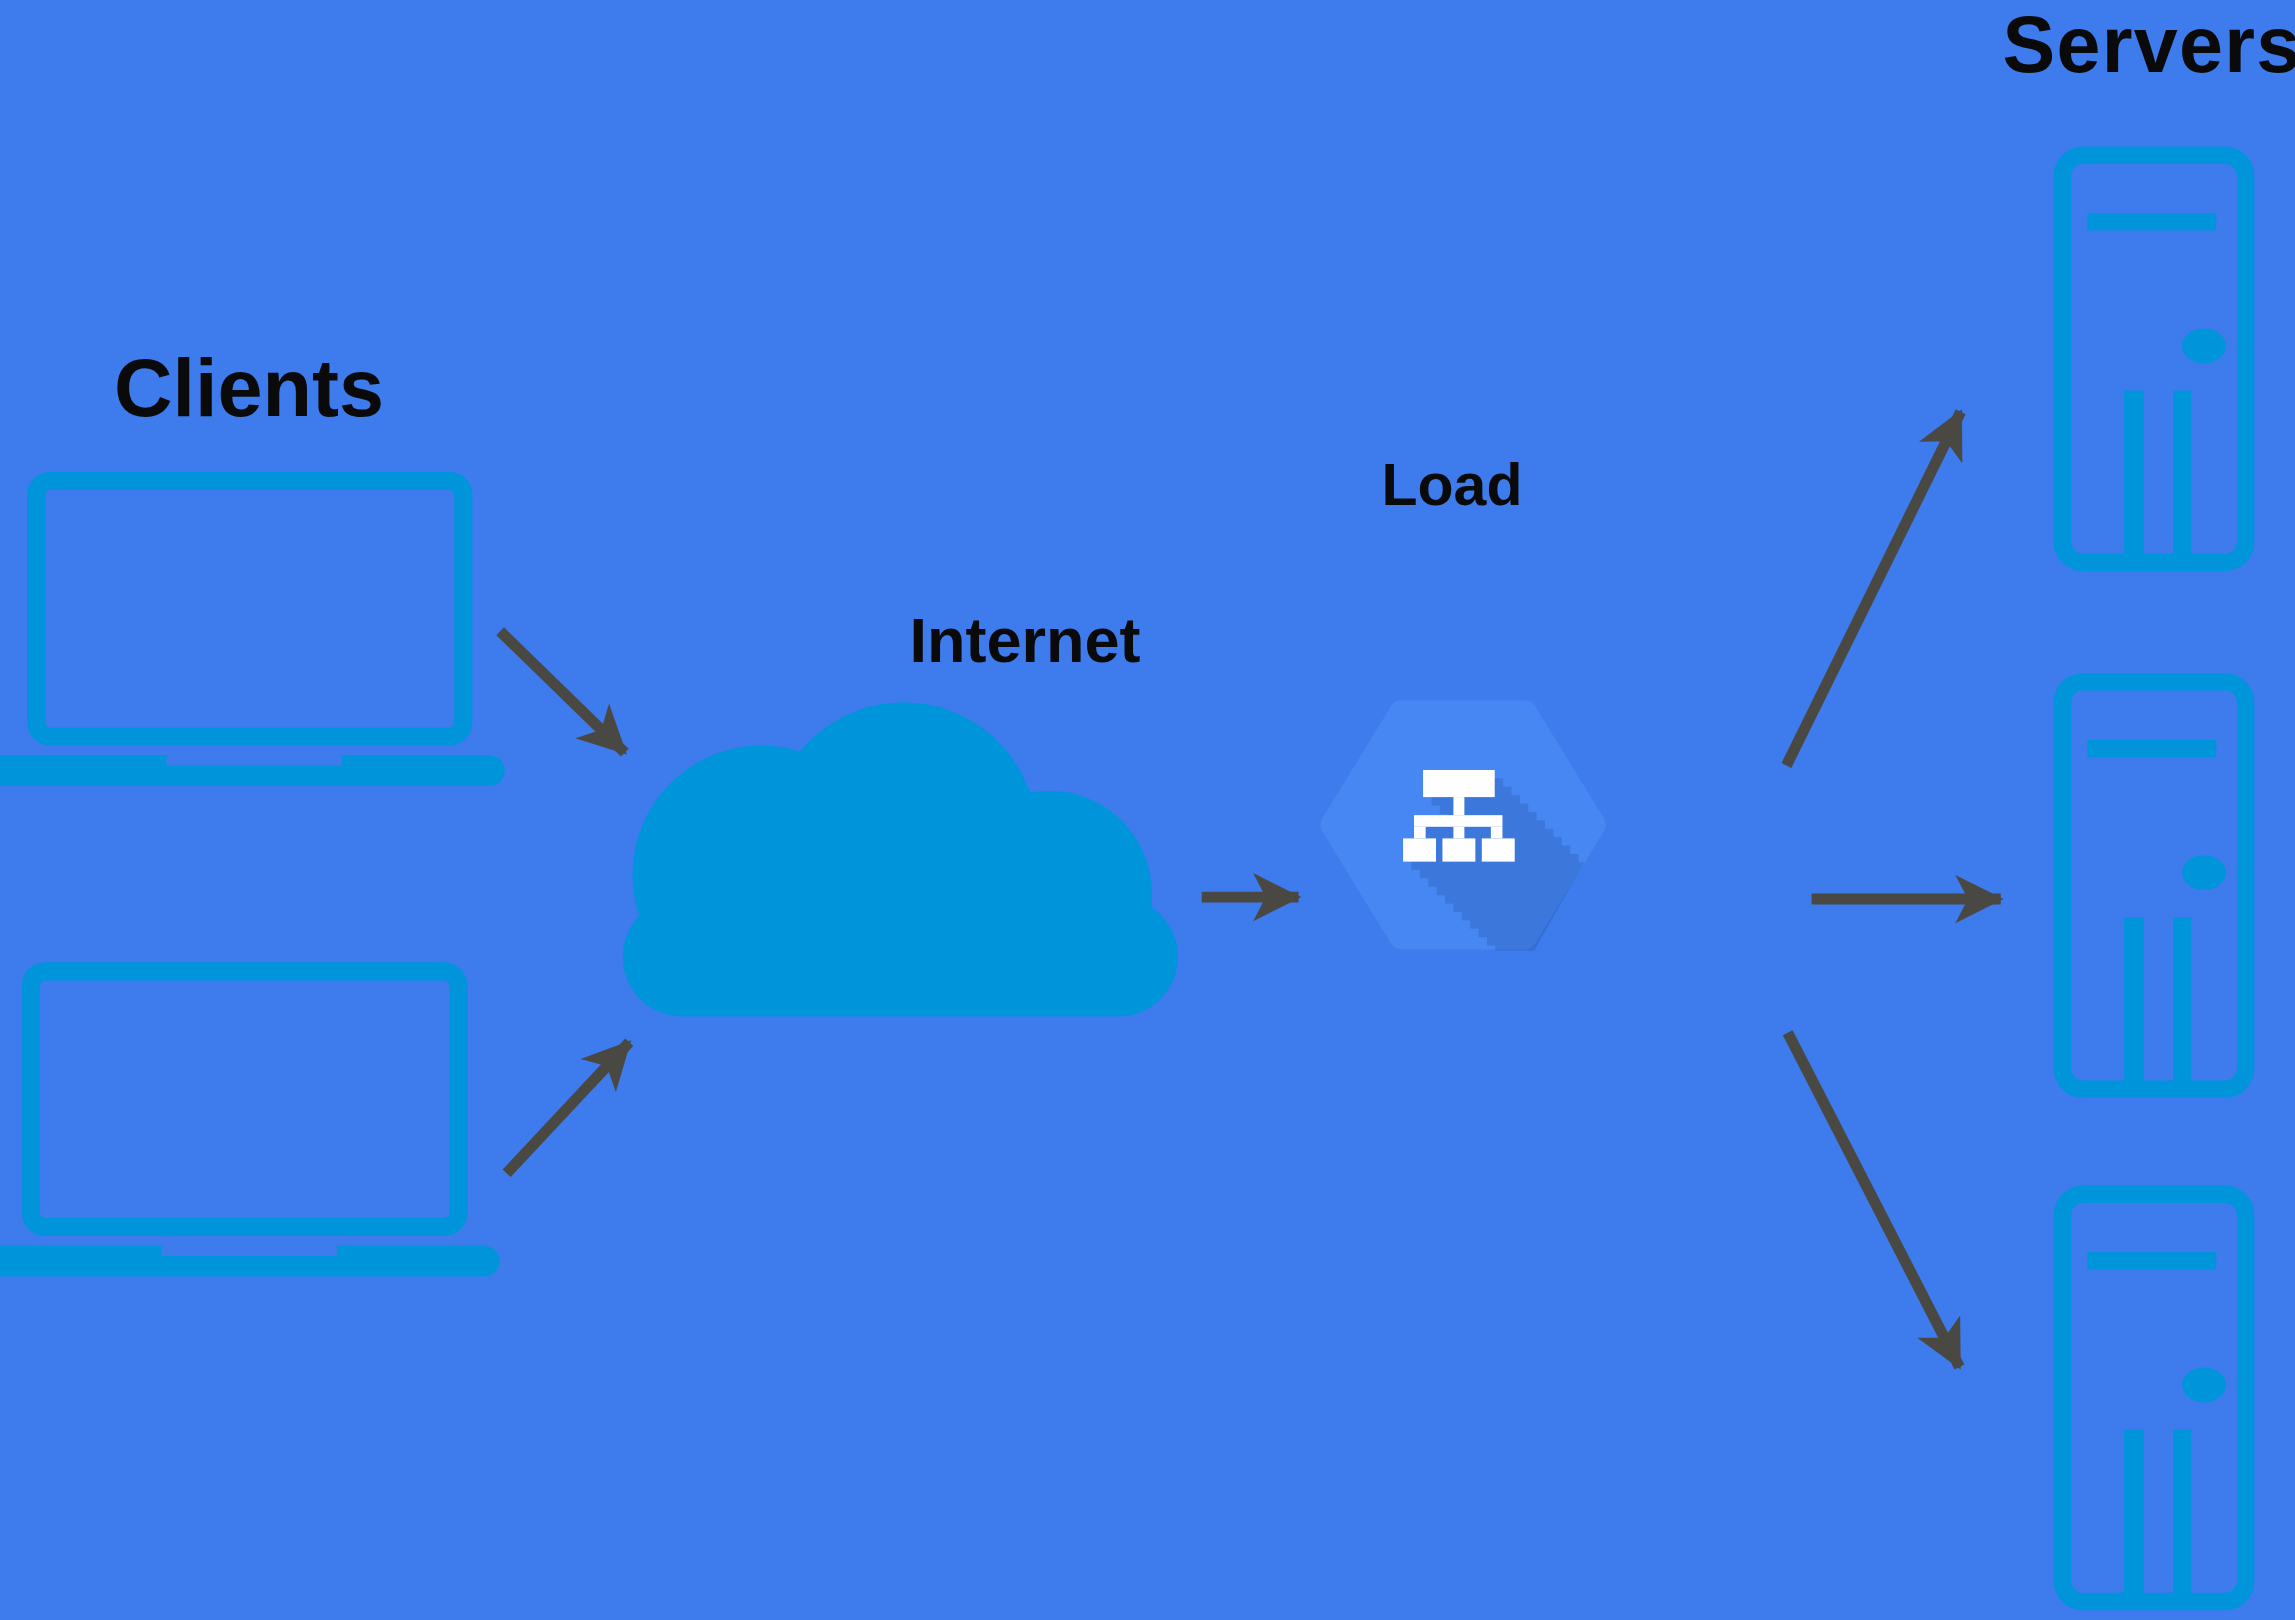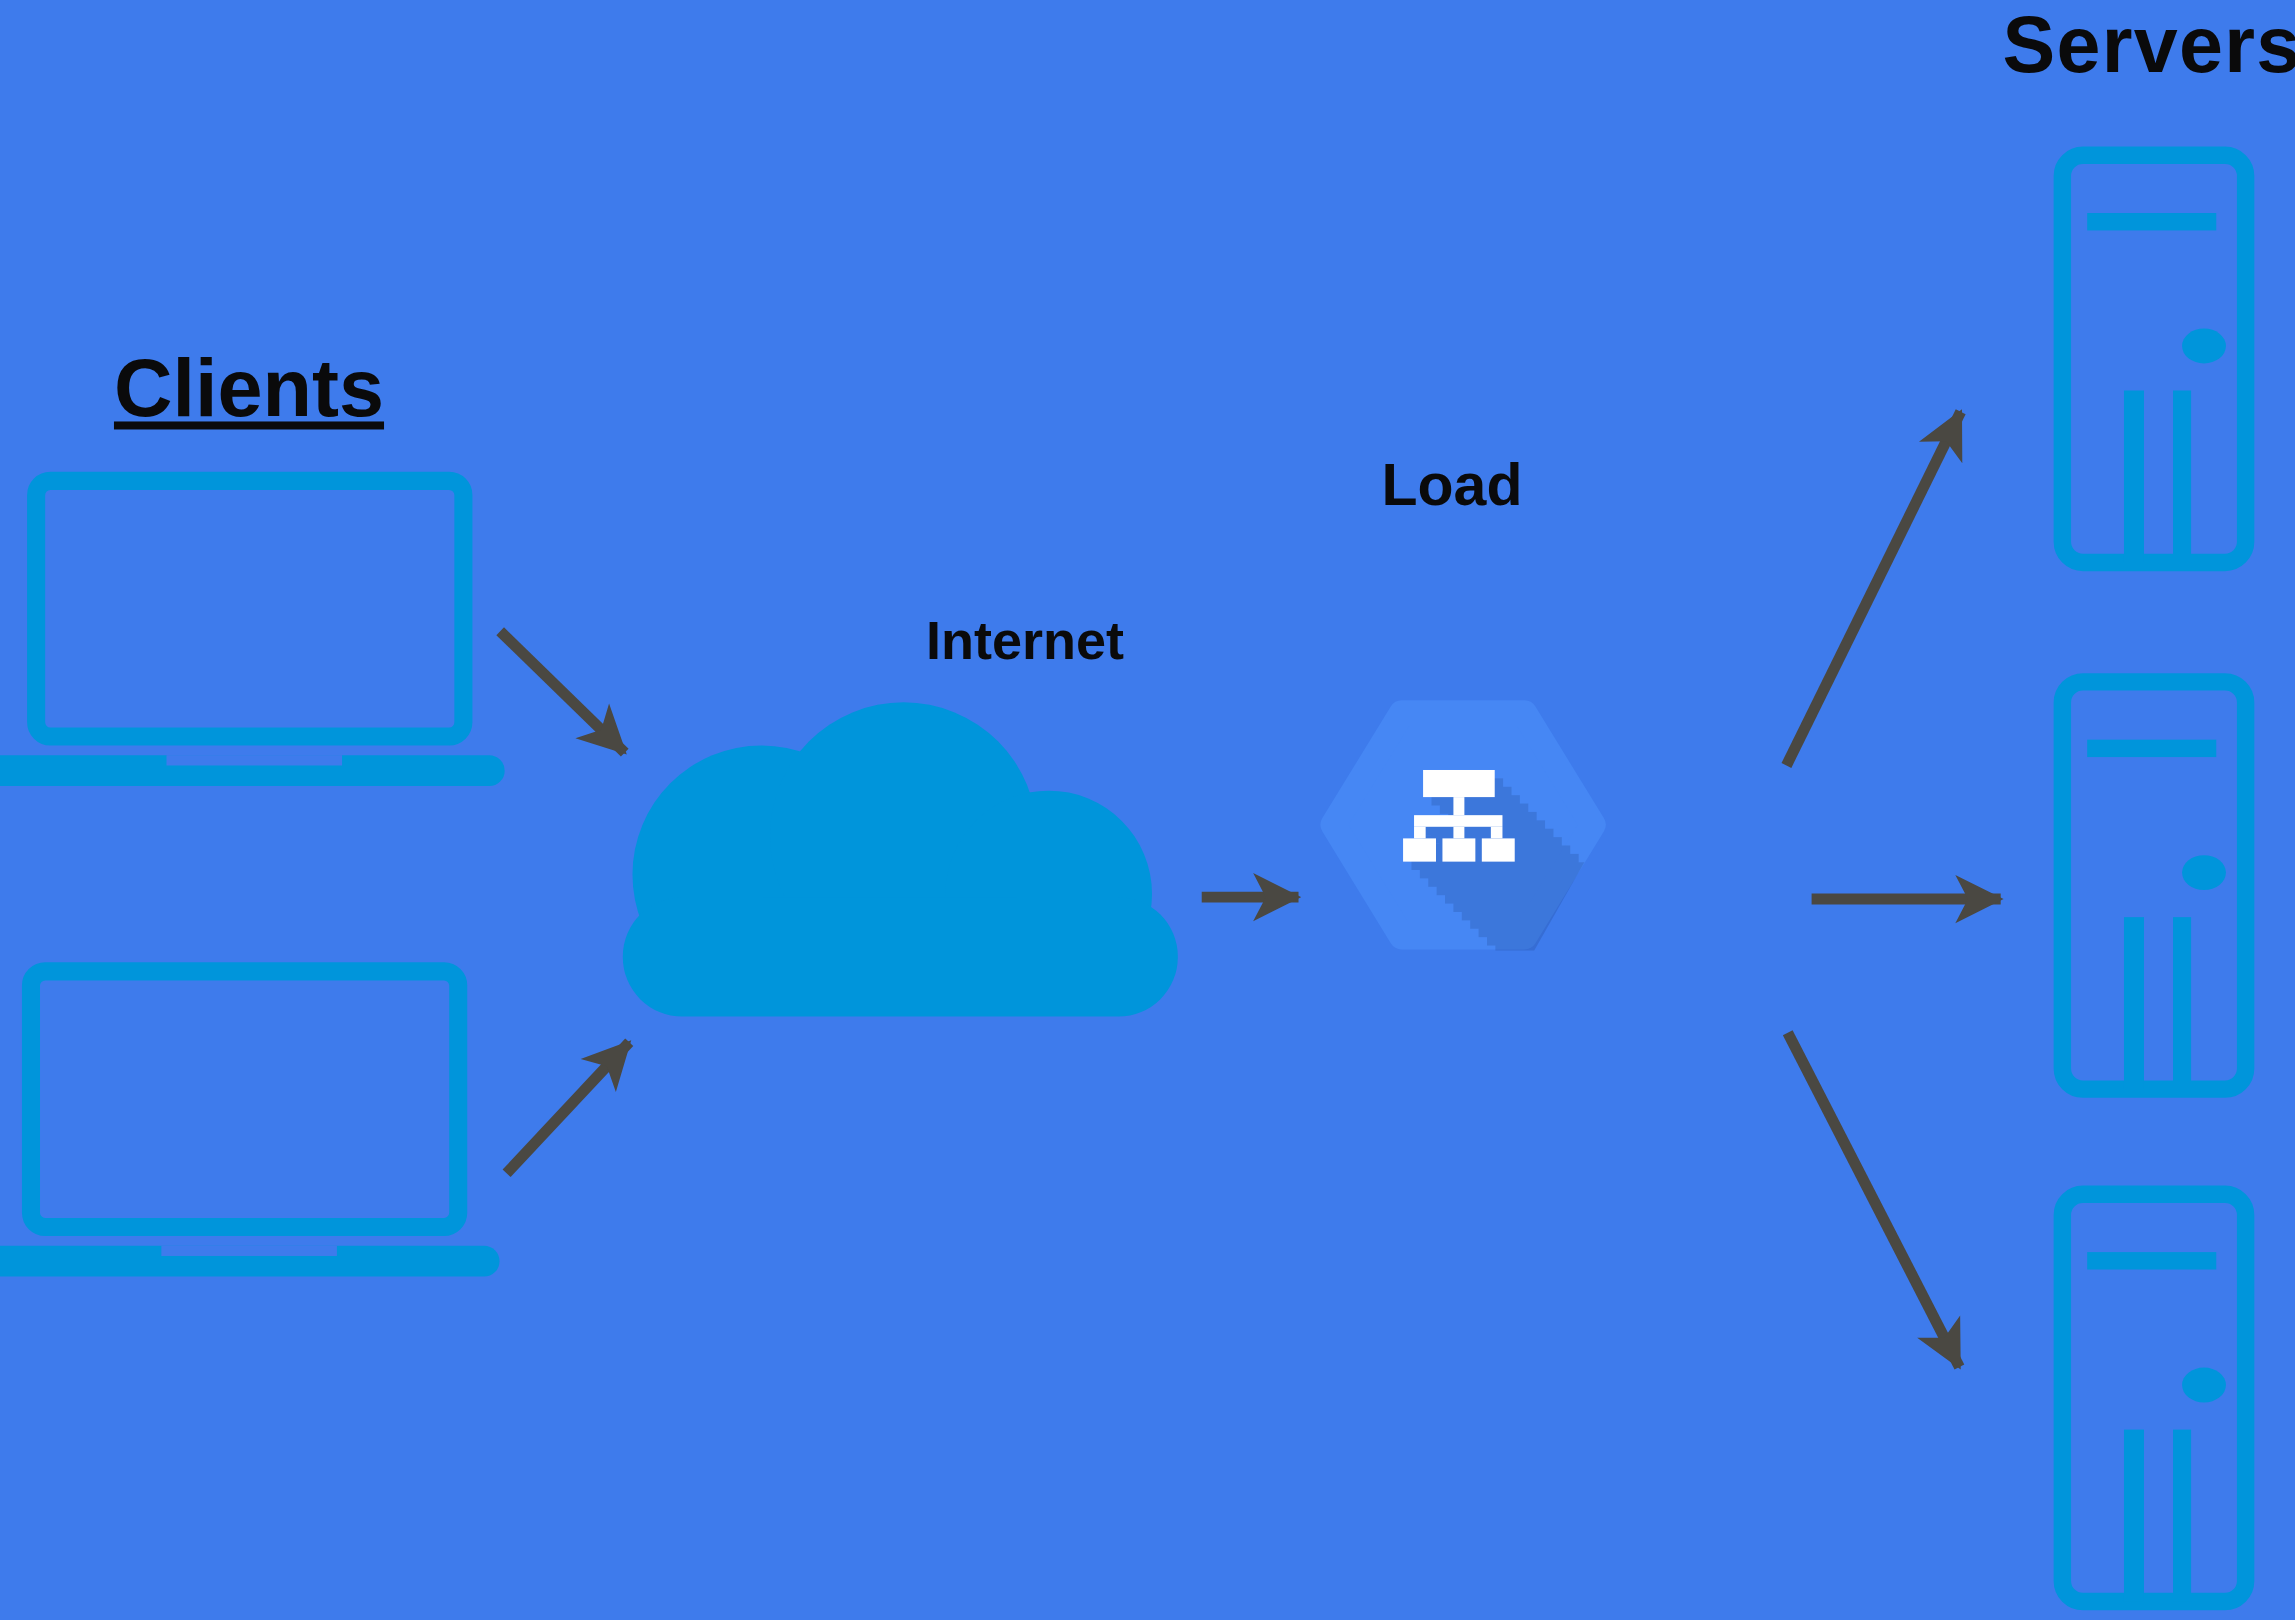--- a/index.html
+++ b/index.html
@@ -13,22 +13,22 @@
   svg.gfx{position:absolute;left:0;top:0;width:2295px;height:1620px;display:block;}
   .label{
     position:absolute;
     transform:translate(-50%,-50%);
     font-weight:700;
     color:#0a0a0b;
     white-space:nowrap;
     text-align:center;
     line-height:1.05;
   }
-  .label-clients{left:249px;top:389px;font-size:81px;text-decoration:underline;}
-  .label-internet{left:1025px;top:640px;font-size:54px;}
+  .label-clients{left:249px;top:389px;font-size:81px;}
+  .label-internet{left:1025px;top:640px;font-size:63px;}
   .label-lb{left:1452px;top:485px;font-size:59px;line-height:90px;}
   .label-servers{left:2152px;top:45px;font-size:79px;letter-spacing:1.3px;}
 </style>
 </head>
 <body>
 
 <div class="canvas">
 
   <svg class="gfx" viewBox="0 0 3556 2510">
     <defs>

